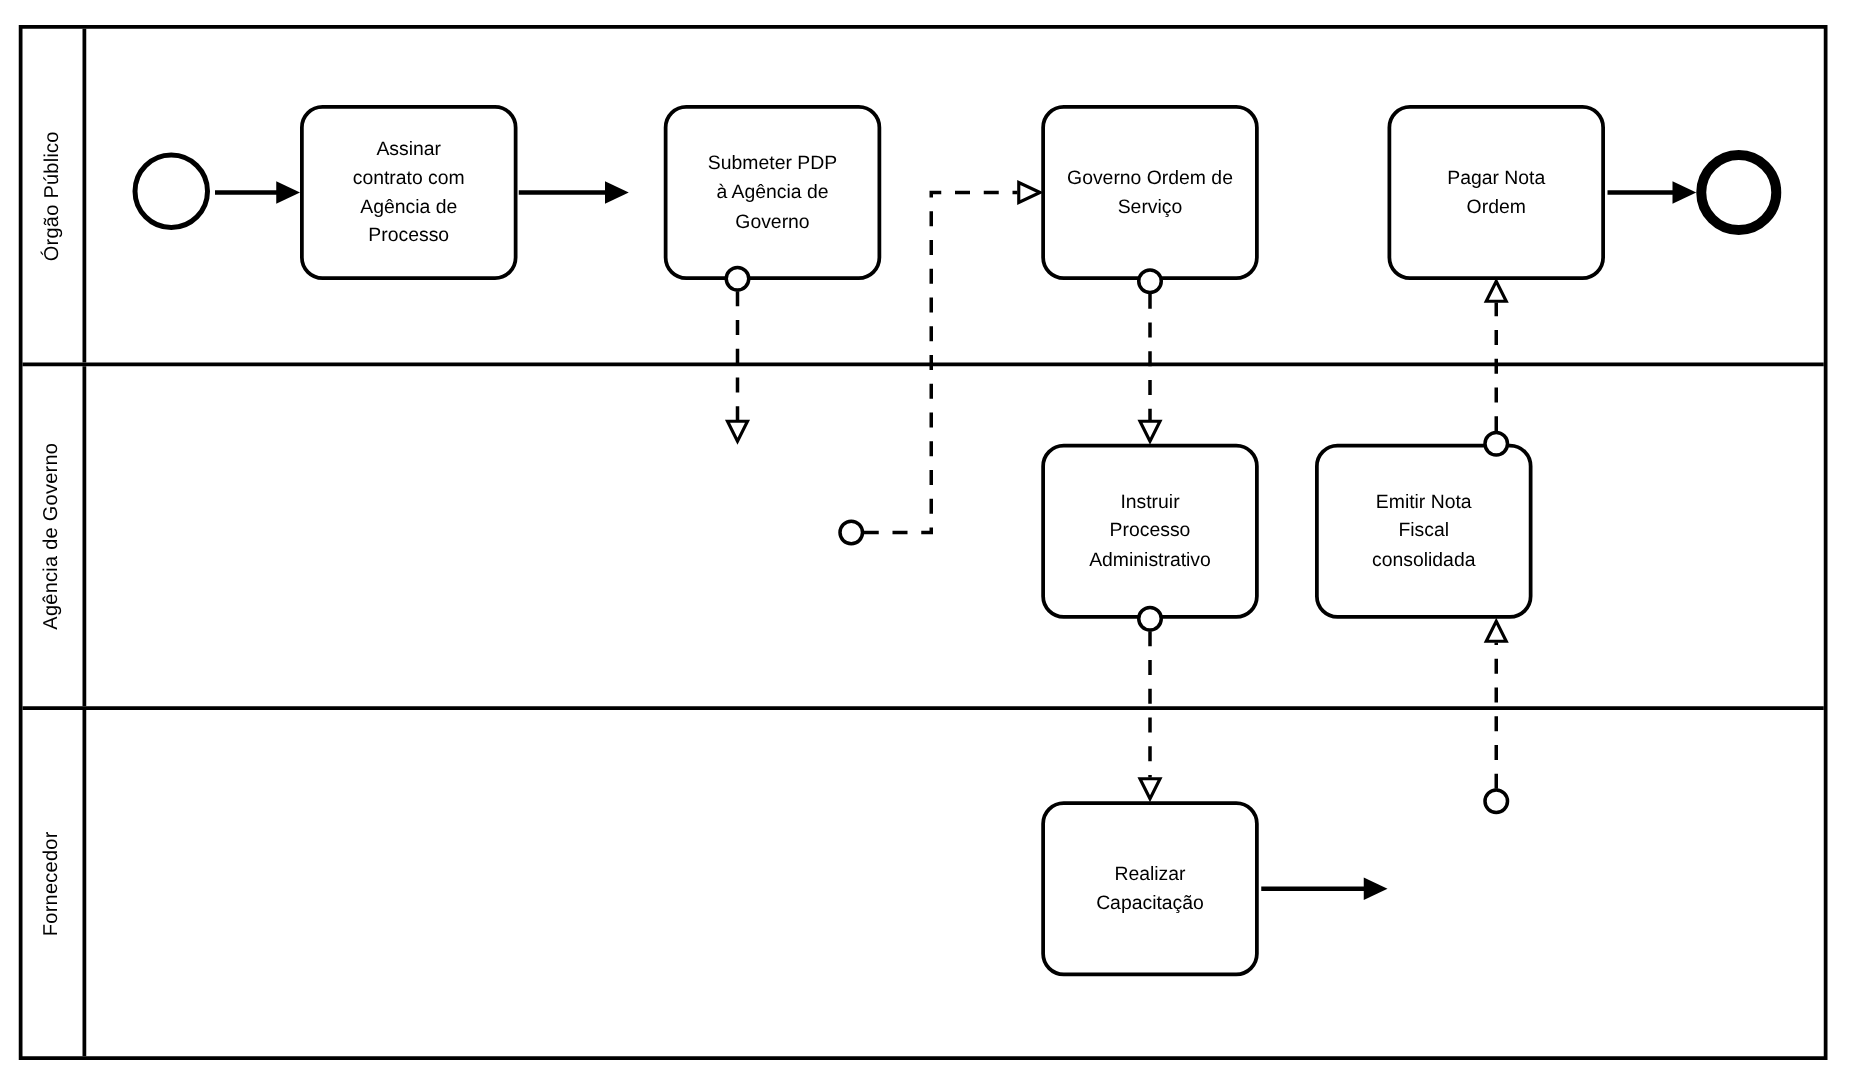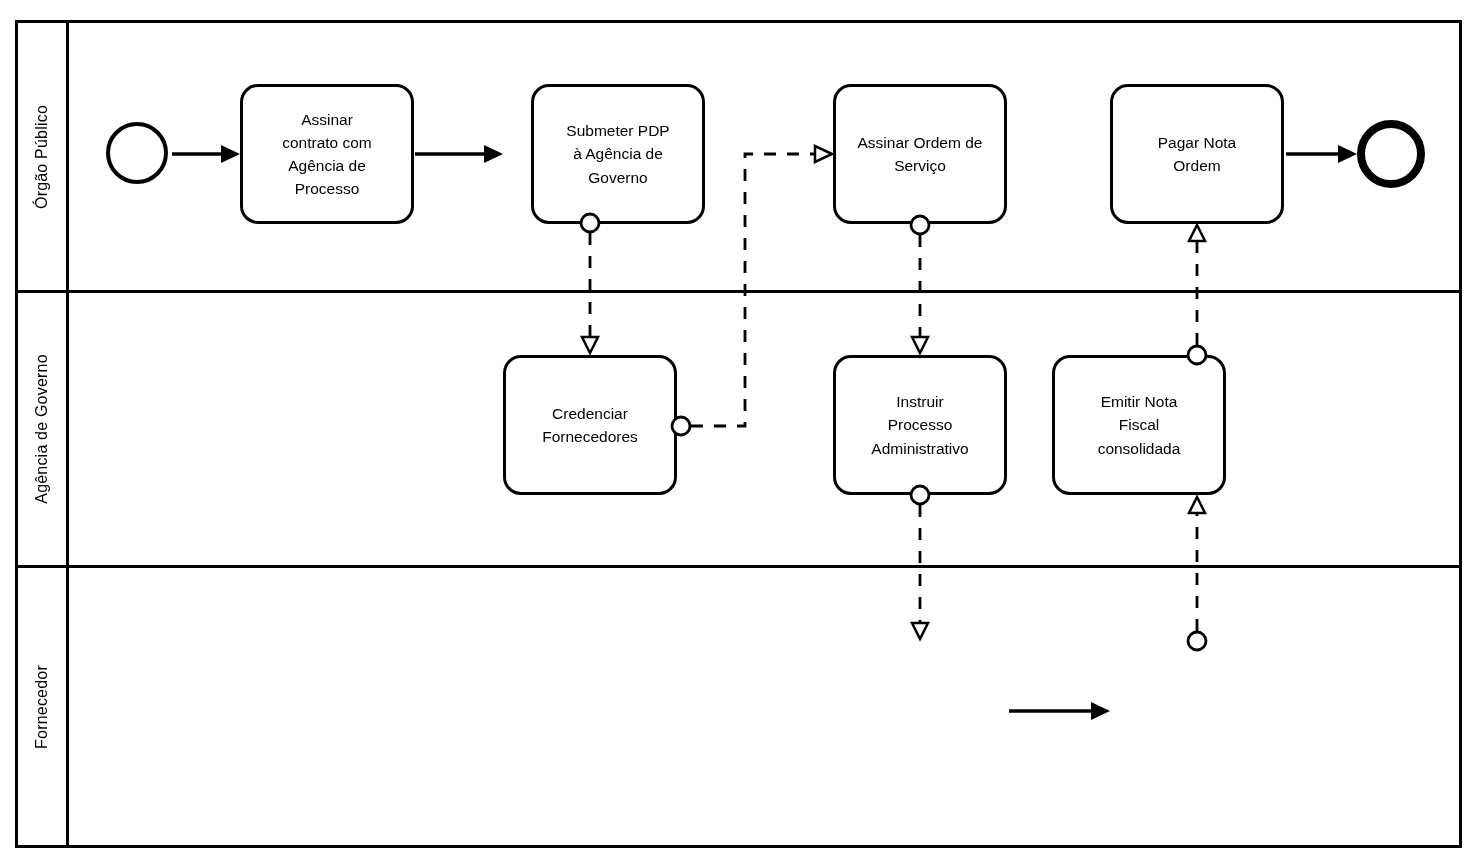--- a/index.html
+++ b/index.html
@@ -166,41 +166,41 @@
 contrato com
 Agência de
 Processo</div>
   </div>
   <div class="task" style="left:531px;top:84px">
     <div class="task-label">Submeter PDP
 à Agência de
 Governo</div>
   </div>
   <div class="task" style="left:833px;top:84px">
-    <div class="task-label">Assinar Ordem de
+    <div class="task-label">Governo Ordem de
 Serviço</div>
   </div>
   <div class="task" style="left:1110px;top:84px">
     <div class="task-label">Pagar Nota
 Ordem</div>
-  </div>
-  <div class="task" style="left:503px;top:355px">
-    <div class="task-label">Credenciar
-Fornecedores</div>
   </div>
   <div class="task" style="left:833px;top:355px">
     <div class="task-label">Instruir
 Processo
 Administrativo</div>
   </div>
   <div class="task" style="left:1052px;top:355px">
     <div class="task-label">Emitir Nota
 Fiscal
 consolidada</div>
   </div>
+  <div class="task" style="left:833px;top:641px">
+    <div class="task-label">Realizar
+Capacitação</div>
+  </div>
 
   <svg class="connectors" width="1479" height="867" viewBox="0 0 1479 867">
 
     <g>
       <line class="seq-line" x1="172" y1="154" x2="224" y2="154"></line>
       <polygon class="seq-head" points="240,154 221,145 221,163"></polygon>
     </g>
     <g>
       <line class="seq-line" x1="415" y1="154" x2="487" y2="154"></line>
       <polygon class="seq-head" points="503,154 484,145 484,163"></polygon>

